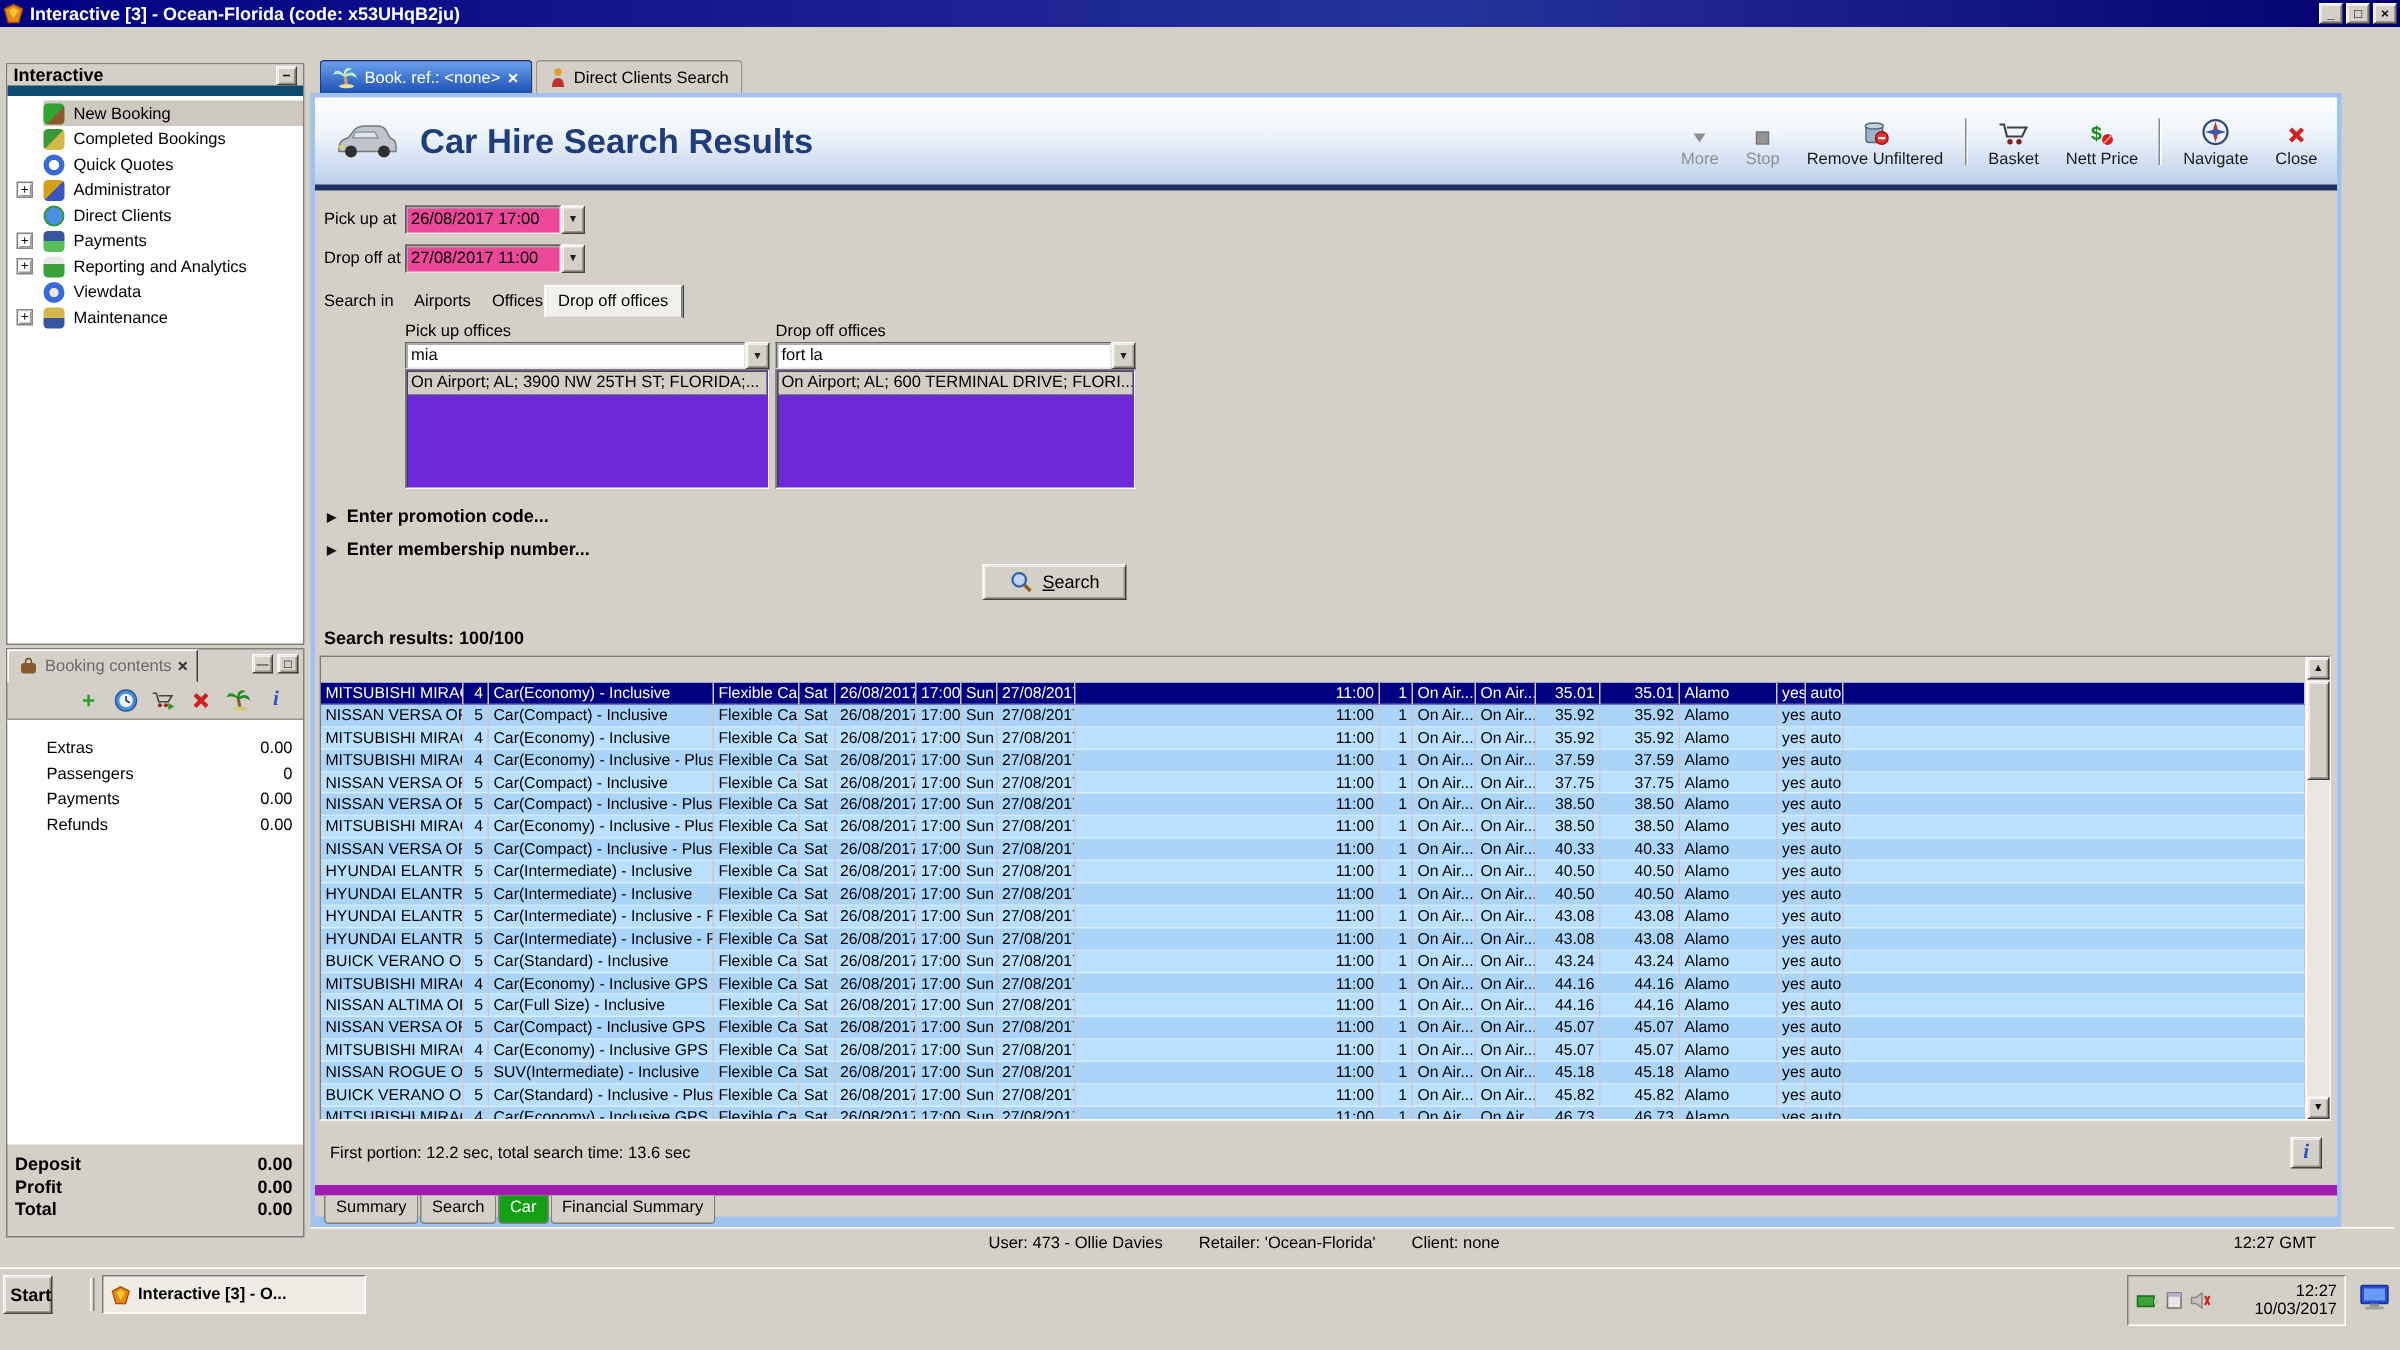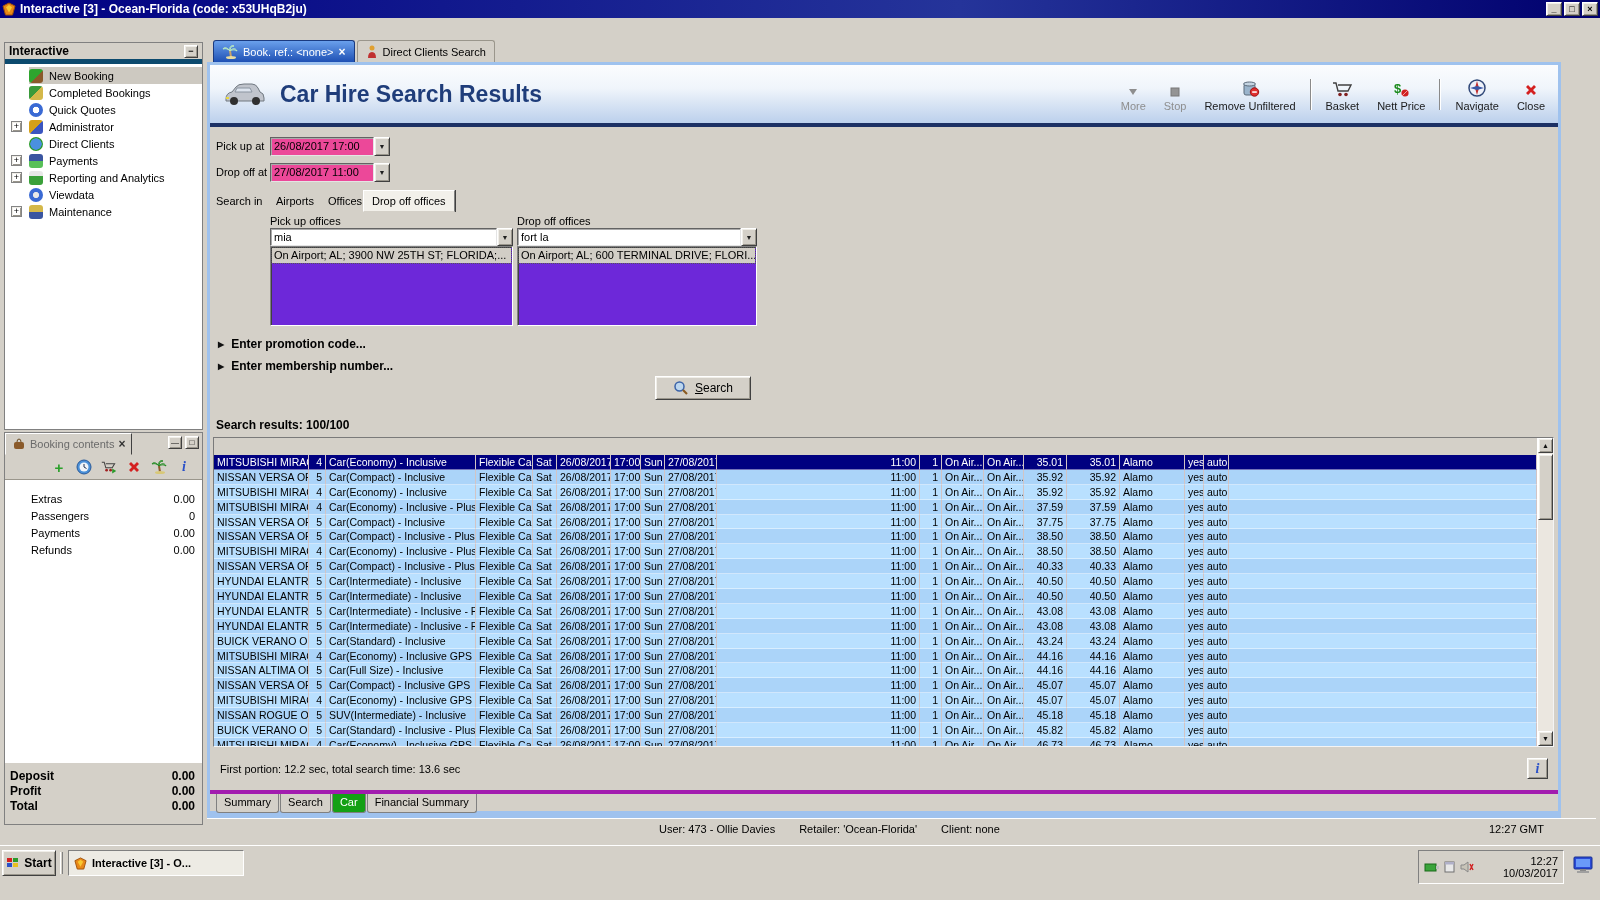--- a/index.html
+++ b/index.html
@@ -19,21 +19,21 @@
   .win-btns { margin-left:auto; display:flex; gap:2px; padding-right:2px; }
   .wbtn { width:16px; height:14px; font-size:9px; font-weight:bold; color:#000;
           display:flex; align-items:center; justify-content:center; line-height:1; }
   .menubar { position:absolute; left:0; top:18px; width:1600px; height:18px; background:#a2fdff;
              display:flex; align-items:center; padding-left:8px; border-bottom:1px solid #7adada; }
   .menu-item { padding:2px 8px; }
 
   
   .left-panel { position:absolute; left:4px; top:42px; width:199px; height:388px;
                 background:#fff; border:1px solid #808080; }
-  .panel-header { height:21px; background:#d4d0c8; border-bottom:5px solid #0c4a6e;
+  .panel-header { height:21px; background:#d4d0c8; border-bottom:7px solid #0c4a6e;
                   display:flex; align-items:center; padding:0 4px; font-weight:bold; font-size:12px; }
   .collapse-btn { margin-left:auto; width:14px; height:13px; font-size:9px;
                   display:flex; align-items:center; justify-content:center; }
   .tree { padding-top:3px; }
   .tree-item { height:17px; display:flex; align-items:center; }
   .expander { width:11px; height:11px; margin-left:6px; background:#fff; border:1px solid #848484;
               font-size:9px; line-height:9px; text-align:center; visibility:hidden; flex:none; }
   .expander.show { visibility:visible; }
   .tree-body { display:flex; align-items:center; flex:1; height:100%; margin-left:7px; }
   .tree-body.sel { background:#cdc9c1; }
@@ -137,33 +137,33 @@
   .sb-btn { position:absolute; left:0; width:15px; height:15px; font-size:7px; color:#111;
             display:flex; align-items:center; justify-content:center; }
   .sb-thumb { position:absolute; left:0; top:16px; width:15px; height:66px; }
 
   
   .status-row { position:absolute; left:0; right:0; top:682px; height:43px; display:flex; align-items:center; }
   .status-text { margin-left:10px; }
   .info-btn { margin-left:auto; margin-right:10px; width:21px; height:21px; display:flex;
               align-items:center; justify-content:center; }
   .bottom-tabs { position:absolute; left:0; right:0; top:725px; height:21px; display:flex;
-                 padding-left:6px; border-top:4px solid #a21caf; }
+                 padding-left:6px; border-top:7px solid #a21caf; }
   .btab { height:19px; padding:2px 7px 0; background:#d4d0c8; border:1px solid #808080; border-top:none;
           border-radius:0 0 3px 3px; margin-right:1px; }
   .btab.active { background:#14a014; color:#fff; }
 
   
   .app-statusbar { position:absolute; left:207px; top:818px; width:1389px; height:20px;
                    border-top:1px solid #fff; display:flex; align-items:center; }
   .asb-center { position:absolute; left:452px; display:flex; gap:24px; }
   .asb-time { position:absolute; right:52px;text-align:right; }
   .taskbar { position:absolute; left:0; top:845px; width:1600px; height:55px; background:#d4d0c8;
              border-top:1px solid #fff; }
-  .start-btn { position:absolute; left:2px; top:4px; width:54px; height:26px; display:flex;
+  .start-btn { position:absolute; left:2px; top:4px; width:33px; height:26px; display:flex;
                align-items:center; justify-content:center; gap:4px; font-weight:bold; font-size:12px; }
   .ql-handle { position:absolute; left:60px; top:6px; width:3px; height:22px;
                border-left:1px solid #fff; border-right:1px solid #808080; }
   .task-btn { position:absolute; left:68px; top:4px; width:176px; height:26px; background:#edebe4;
               border:1px solid; border-color:#808080 #fff #fff #808080; display:flex;
               align-items:center; gap:5px; padding:0 5px; font-weight:bold; }
   .tray { position:absolute; right:36px; top:4px; width:146px; height:34px;
           border:1px solid; border-color:#808080 #fff #fff #808080;
           display:flex; align-items:center; gap:4px; padding:0 5px; }
   .tray-clock { margin-left:auto; text-align:right; line-height:12px; font-size:11px; }

